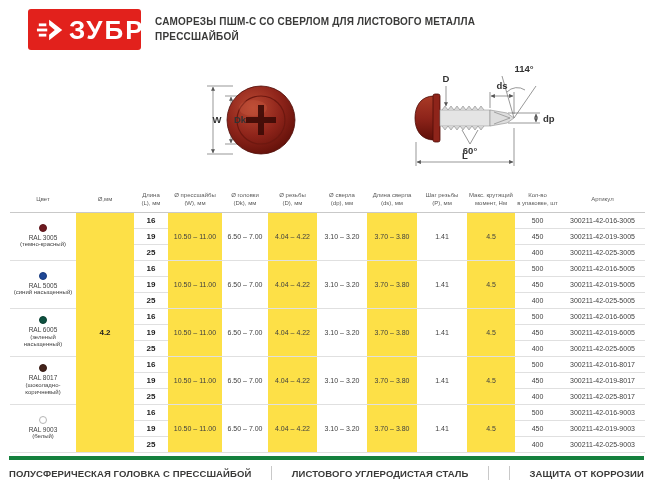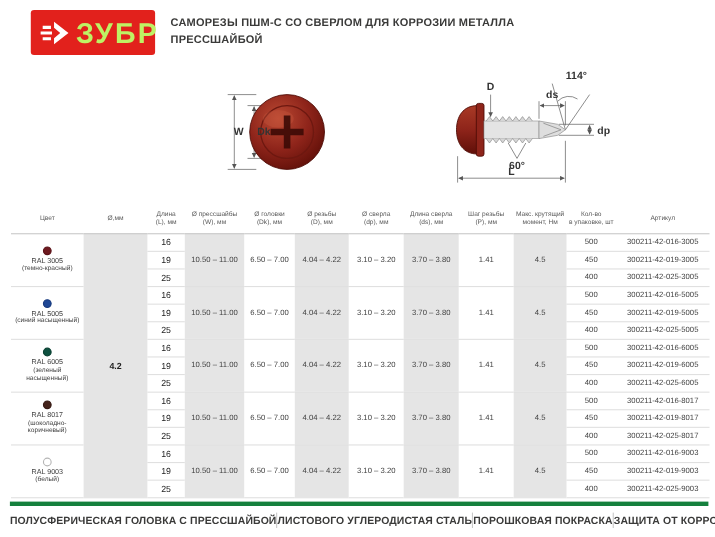--- a/index.html
+++ b/index.html
@@ -1,35 +1,35 @@
 <!DOCTYPE html>
 <html><head>
 <meta charset="utf-8">
 <style>
   * { margin:0; padding:0; box-sizing:border-box; }
   html,body { width:650px; height:488px; background:#fff; font-family:"Liberation Sans", sans-serif; position:relative; overflow:hidden; }
 
   
   .logo { position:absolute; left:28px; top:9px; width:113px; height:41px; background:#e2211c; border-radius:3px; display:flex; align-items:center; padding:0 8px; }
   .logo-emblem { width:30px; height:30px; flex:0 0 auto; }
-  .logo-text { color:#bef264; font-weight:bold; font-size:26px; letter-spacing:2px; line-height:1; margin-left:3px; }
+  .logo-text { color:#ffffff; font-weight:bold; font-size:26px; letter-spacing:2px; line-height:1; margin-left:3px; }
   .title { position:absolute; left:155px; top:14px; font-size:10px; font-weight:bold; color:#3a3a39; line-height:15px; letter-spacing:.2px; }
 
   
   .drawing { position:absolute; left:0; top:56px; }
   .dim-text { font-size:9.5px; font-weight:600; fill:#333; }
   .dim-line { stroke:#6b6b6b; stroke-width:.7; fill:none; }
 
   
   .tbl-wrap { position:absolute; left:10px; top:186px; width:635px; }
   table { border-collapse:collapse; table-layout:fixed; width:635px; }
   th { height:26px; font-size:6px; font-weight:normal; color:#5a5a5a; text-align:center; vertical-align:middle; border-bottom:1px solid #c9c9c9; line-height:1.35; }
   td { height:16px; padding:0 1px; text-align:center; vertical-align:middle; font-size:7px; color:#3f3f3f; border-bottom:1px solid #e0e0e0; }
-  .shade { background:#e5e5e5;margin-top:44px; }
-  .c-len { font-weight:normal; font-size:8px; color:#1d1d1d; }
+  .shade { background:#fde047;margin-top:44px; }
+  .c-len { font-weight:bold; font-size:8px; color:#1d1d1d; }
   .c-dia { font-weight:bold; font-size:8px; color:#1d1d1d; }
   .c-art { font-size:7px; }
   .color-cell { line-height:1.2; }
   .dot { display:block; width:8px; height:8px; border-radius:50%; margin:0 auto 2px; border:1px solid transparent; }
   .ral { font-size:6.5px; color:#3f3f3f; }
   .ralname { font-size:6px; color:#3f3f3f; line-height:1.15; }
 
   
   .footer { position:absolute; left:9px; top:456px; width:635px; height:30px; border-top:4px solid #15803d; display:flex; align-items:center; justify-content:space-between; }
   .feature { font-size:9.5px; font-weight:bold; color:#3a3a39; letter-spacing:.1px; white-space:nowrap; }
@@ -41,21 +41,21 @@
 <div class="logo">
   <svg class="logo-emblem" viewBox="0 0 32 32">
     <line x1="3" y1="10.5" x2="11" y2="10.5" stroke="#fff" stroke-width="3"></line>
     <line x1="1" y1="16" x2="12" y2="16" stroke="#fff" stroke-width="3"></line>
     <line x1="3" y1="21.5" x2="11" y2="21.5" stroke="#fff" stroke-width="3"></line>
     <polygon points="14,5 28,16 14,27 14,21 20,16 14,11" fill="#fff"></polygon>
   </svg>
   <span class="logo-text">ЗУБР</span>
 </div>
 <div class="title">
-  <div>САМОРЕЗЫ ПШМ-С СО СВЕРЛОМ ДЛЯ КОРРОЗИИ МЕТАЛЛА</div>
+  <div>САМОРЕЗЫ ПШМ-С СО СВЕРЛОМ ДЛЯ ЛИСТОВОГО МЕТАЛЛА</div>
   <div>ПРЕССШАЙБОЙ</div>
 </div>
 
 <svg class="drawing" width="650" height="126" viewBox="0 0 650 126">
   <defs>
     <radialGradient id="gr" cx="38%" cy="32%" r="75%">
       <stop offset="0%" stop-color="#bb4a33"></stop>
       <stop offset="55%" stop-color="#8e241a"></stop>
       <stop offset="100%" stop-color="#5f0f08"></stop>
     </radialGradient>
@@ -336,16 +336,15 @@
     </tr>
   </tbody>
 </table>
 </div>
 
 <div class="footer">
   <span class="feature">ПОЛУСФЕРИЧЕСКАЯ ГОЛОВКА С ПРЕССШАЙБОЙ</span>
   <span class="fsep"></span>
   <span class="feature">ЛИСТОВОГО УГЛЕРОДИСТАЯ СТАЛЬ</span>
   <span class="fsep"></span>
-  <span class="feature">ПОРОШКОВАЯ ПОКРАСКА</span>
   <span class="fsep"></span>
   <span class="feature">ЗАЩИТА ОТ КОРРОЗИИ</span>
 </div>
 
 </body></html>

